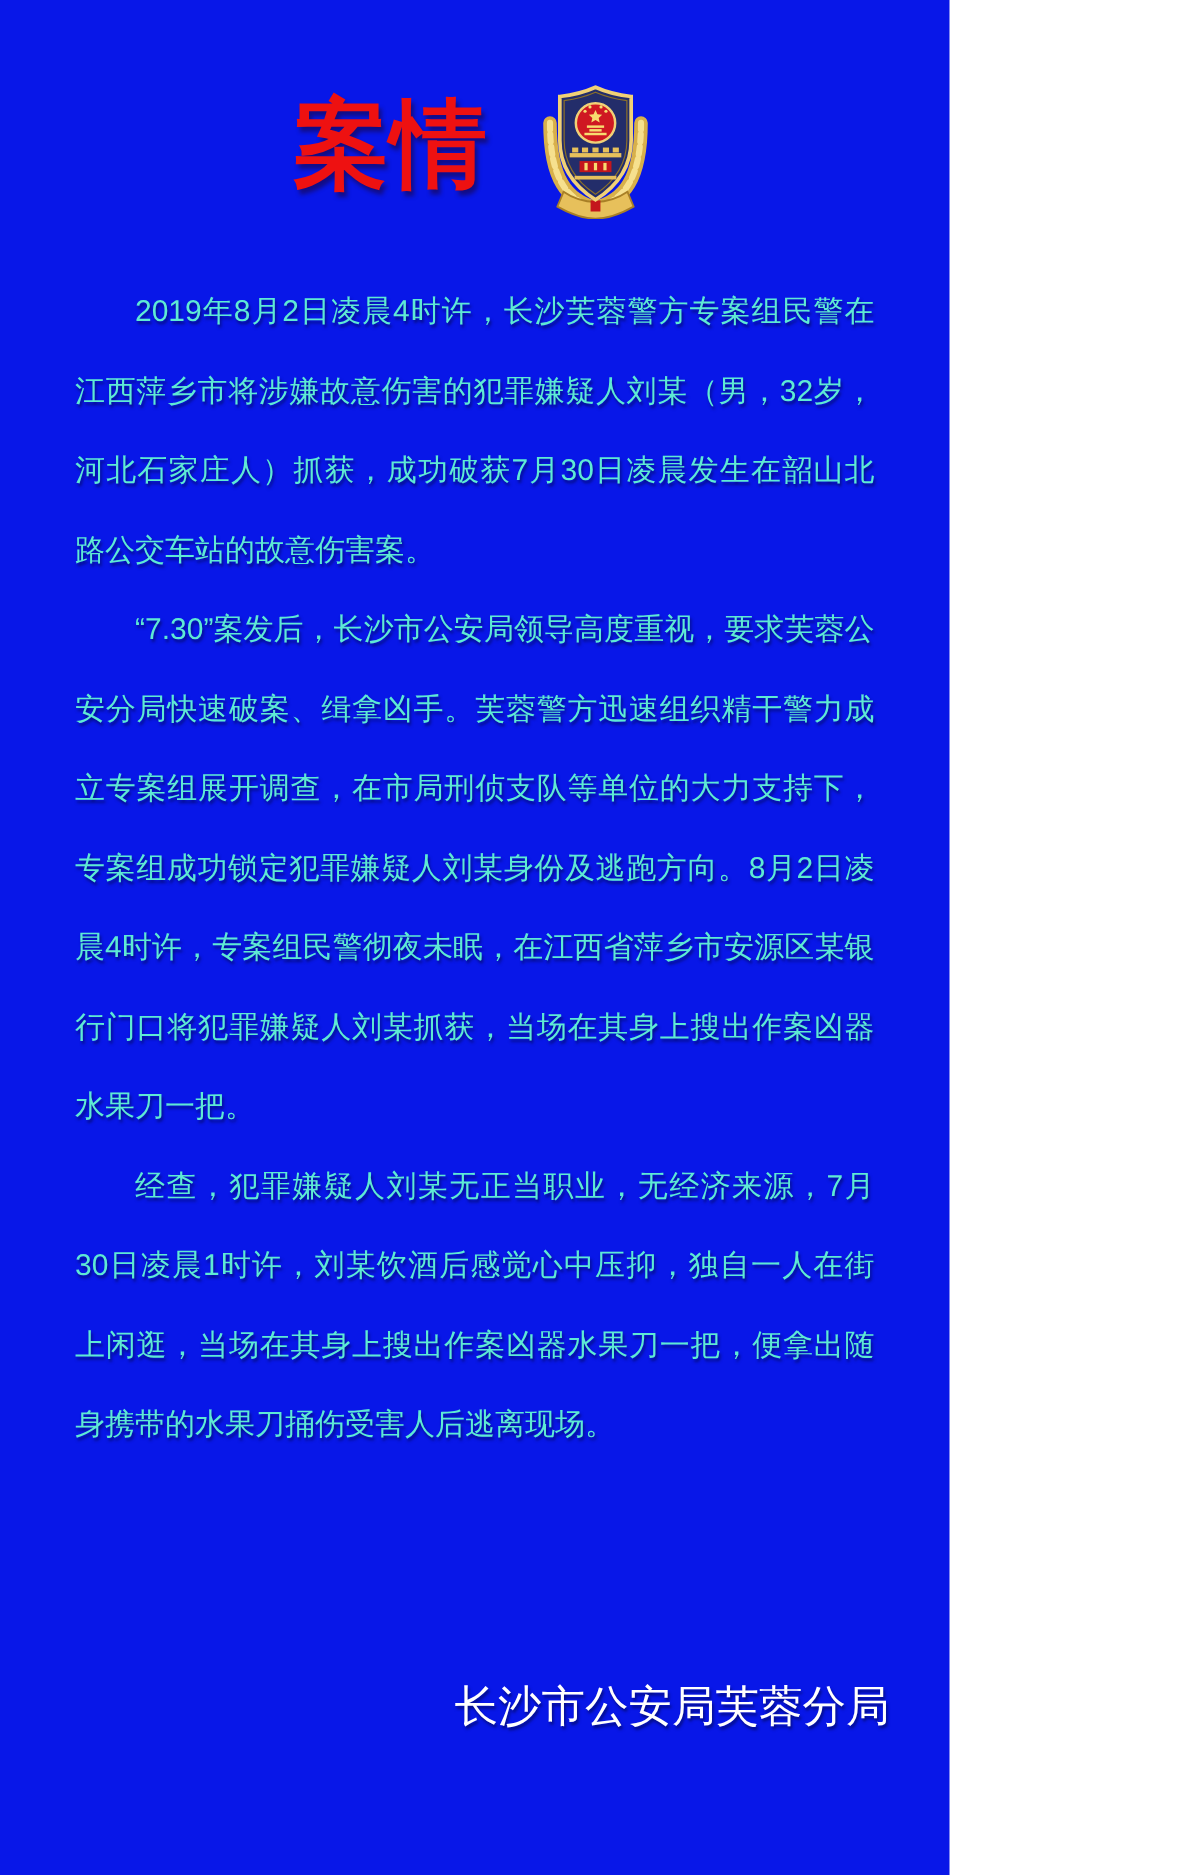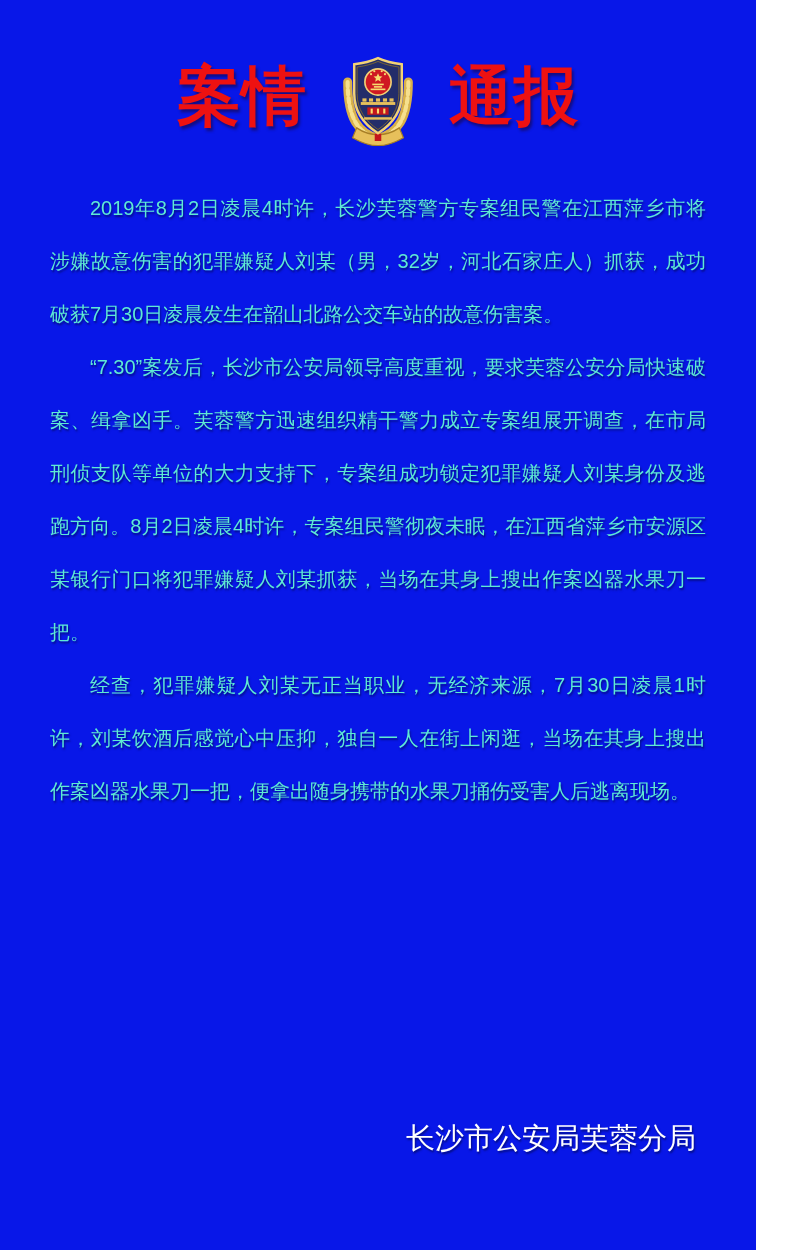--- a/index.html
+++ b/index.html
@@ -1,18 +1,18 @@
 <!DOCTYPE html>
 <html><head>
 <meta charset="utf-8">
 <style>
   html,body{margin:0;padding:0;}
   .page{
     position:relative;
-    width:756px;height:1250px;
+    width:633px;height:1250px;
     background:#0817e8;
     overflow:hidden;
     font-family:"Liberation Sans",sans-serif;
   }
   .title-row{
     display:flex;justify-content:center;align-items:center;
     gap:30px;padding-top:46px;
   }
   .title-text{
     font-size:64px;line-height:1;font-weight:bold;
@@ -22,21 +22,21 @@
   .badge{width:82px;height:92px;margin-top:8px;flex:0 0 auto;}
   .content{
     margin:36px 50px 0 50px;
     color:#5eead4;
     font-size:20px;line-height:53px;
     text-align:justify;
     text-shadow:1px 2px 2px rgba(0,5,50,0.55);
   }
   .content p{margin:0;text-indent:2em;}
   .sign-block{
-    position:absolute;top:1112px;right:60px;
+    position:absolute;top:1112px;right:40px;
     color:#ffffff;font-size:29px;line-height:53px;
     text-align:center;
     text-shadow:1px 2px 2px rgba(0,5,50,0.55);
   }
 </style>
 </head>
 <body>
 
 <div class="page">
 
@@ -72,21 +72,20 @@
       <rect x="56" y="54" width="5" height="4" fill="#e7c05b"></rect>
       <rect x="64" y="54" width="5" height="4" fill="#e7c05b"></rect>
       <rect x="29" y="58.5" width="42" height="3.5" fill="#e7c05b"></rect>
       <rect x="37" y="65" width="26" height="9" fill="#c4161c"></rect>
       <rect x="41" y="66.5" width="2.6" height="6" fill="#f7dc6f"></rect>
       <rect x="48.7" y="66.5" width="2.6" height="6" fill="#f7dc6f"></rect>
       <rect x="56.4" y="66.5" width="2.6" height="6" fill="#f7dc6f"></rect>
       <rect x="33" y="77" width="34" height="3" fill="#e7c05b"></rect>
     </svg>
 
-    <span class="title-text">通报</span>
   </header>
 
   <main class="content">
     <p>2019年8月2日凌晨4时许，长沙芙蓉警方专案组民警在江西萍乡市将涉嫌故意伤害的犯罪嫌疑人刘某（男，32岁，河北石家庄人）抓获，成功破获7月30日凌晨发生在韶山北路公交车站的故意伤害案。</p>
     <p>“7.30”案发后，长沙市公安局领导高度重视，要求芙蓉公安分局快速破案、缉拿凶手。芙蓉警方迅速组织精干警力成立专案组展开调查，在市局刑侦支队等单位的大力支持下，专案组成功锁定犯罪嫌疑人刘某身份及逃跑方向。8月2日凌晨4时许，专案组民警彻夜未眠，在江西省萍乡市安源区某银行门口将犯罪嫌疑人刘某抓获，当场在其身上搜出作案凶器水果刀一把。</p>
     <p>经查，犯罪嫌疑人刘某无正当职业，无经济来源，7月30日凌晨1时许，刘某饮酒后感觉心中压抑，独自一人在街上闲逛，当场在其身上搜出作案凶器水果刀一把，便拿出随身携带的水果刀捅伤受害人后逃离现场。</p>
   </main>
 
   <div class="sign-block">
     <div>长沙市公安局芙蓉分局</div>

